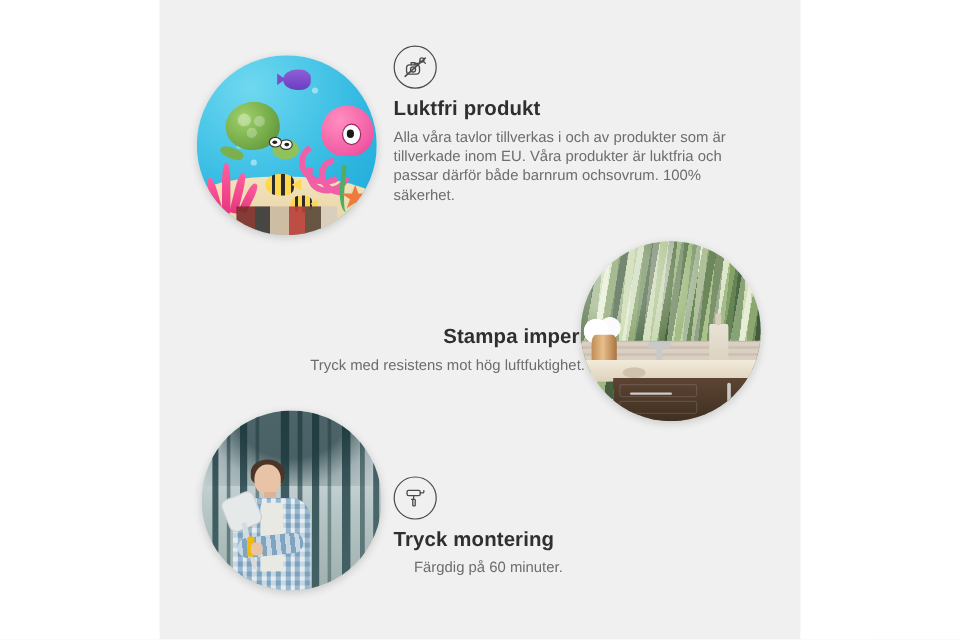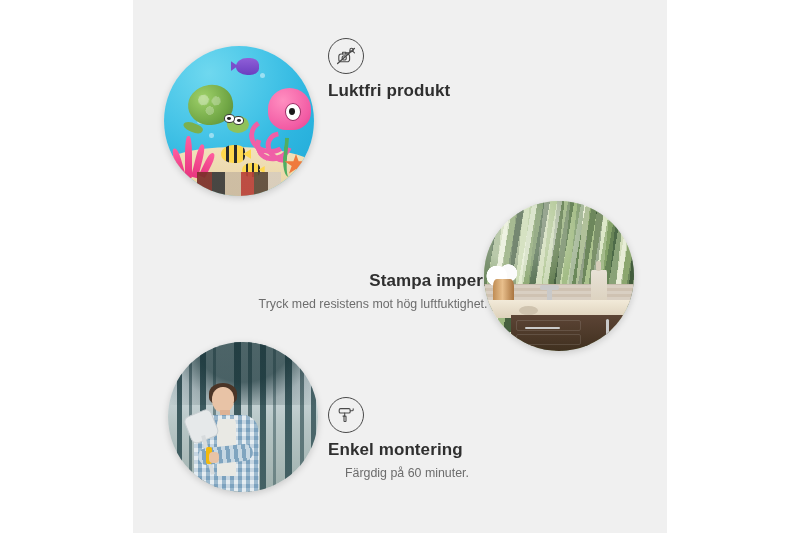--- a/index.html
+++ b/index.html
@@ -349,20 +349,21 @@
               <path d="M12.8 9.9 h2.6 a1.5 1.5 0 0 0 1.5 -1.5 v-0.6"></path>
               <circle cx="18.6" cy="7.0" r="1.7"></circle>
               <path d="M19.9 8.3 l1.6 1.5"></path>
               <circle cx="11.2" cy="14.9" r="2.1"></circle>
             </g>
             <line x1="4.6" y1="20.6" x2="21.4" y2="5.4" stroke="#4a4a4a" stroke-width="1.3" stroke-linecap="round"></line>
           </svg>
         </div>
       </div>
       <div class="feat-title">Luktfri produkt</div>
+      <div class="feat-desc">Alla våra tavlor tillverkas i och av produkter som är tillverkade inom EU. Våra produkter är luktfria och passar därför både barnrum ochsovrum. 100% säkerhet.</div>
     </div>
 
     <div class="feature" id="feature-waterproof">
       <div class="icon-wrap">
         <div class="icon-circle">
           <svg width="24" height="24" viewBox="0 0 24 24" aria-hidden="true">
             <g fill="none" stroke="#4a4a4a" stroke-width="1.1" stroke-linecap="round" stroke-linejoin="round">
               <path d="M4.0 13.2 a8.0 8.0 0 0 1 16.0 0 z"></path>
               <path d="M4.0 13.2 q2.0 -2.4 4.0 0 q2.0 -2.4 4.0 0 q2.0 -2.4 4.0 0 q2.0 -2.4 4.0 0"></path>
               <line x1="12" y1="13.2" x2="12" y2="19.2"></line>
@@ -432,18 +433,18 @@
           <svg width="24" height="24" viewBox="0 0 24 24" aria-hidden="true">
             <g fill="none" stroke="#4a4a4a" stroke-width="1.1" stroke-linecap="round" stroke-linejoin="round">
               <rect x="5.2" y="5.6" width="11.0" height="4.4" rx="1.3"></rect>
               <path d="M16.2 7.8 h1.9 a1.1 1.1 0 0 0 1.1 -1.1 v-0.9"></path>
               <path d="M10.7 10.0 v2.0 a1.1 1.1 0 0 1 -1.1 1.1 h-0.6"></path>
               <rect x="10.0" y="13.1" width="2.0" height="5.4" rx="0.5"></rect>
             </g>
           </svg>
         </div>
       </div>
-      <div class="feat-title">Enkel montering</div>
+      <div class="feat-title">Tryck montering</div>
       <div class="feat-desc">Färgdig på 60 minuter.</div>
     </div>
 
   </div>
 </div>
 
 </body></html>

